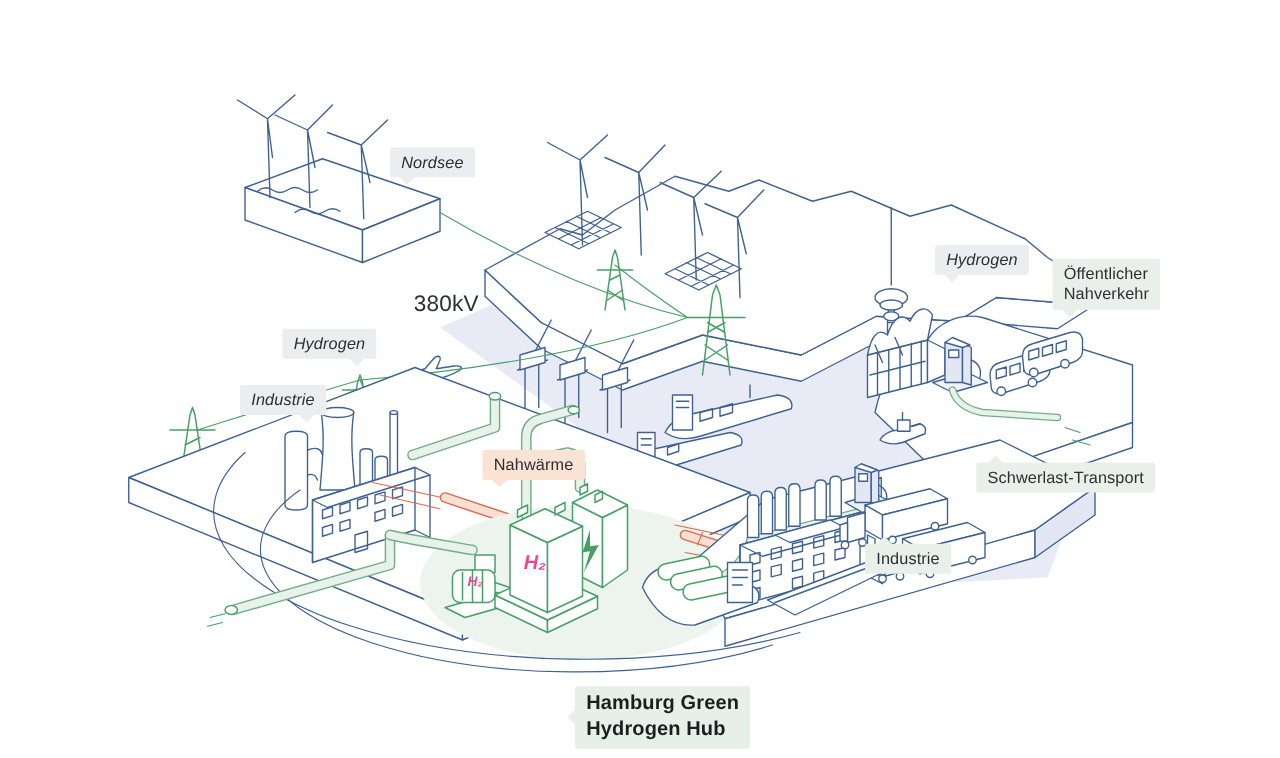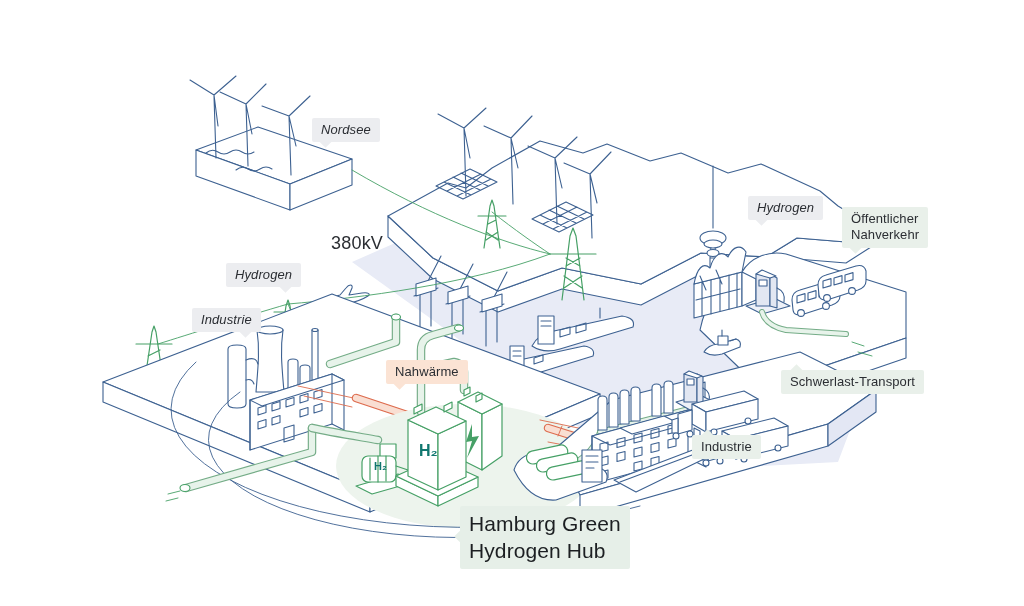--- a/index.html
+++ b/index.html
@@ -4,28 +4,28 @@
 <style>
   html,body{margin:0;padding:0;background:#fff;}
   #stage{position:relative;width:1024px;height:606px;background:#fff;overflow:hidden;
          font-family:"Liberation Sans",sans-serif;}
   #scene{position:absolute;left:0;top:0;}
   .bubble{position:absolute;padding:4px 9px;border-radius:2px;font-size:13px;line-height:1.25;
           color:var(--text-dark);white-space:pre-line;letter-spacing:.1px;}
   .bubble.gray{background:var(--bubble-gray);font-style:italic;}
   .bubble.green{background:var(--bubble-green);}
   .bubble.peach{background:var(--bubble-peach);text-align:right;}
-  .bubble.hub{background:var(--bubble-hub);font-weight:normal;font-size:21px;line-height:1.3;color:#1c1f22;}
+  .bubble.hub{background:var(--bubble-hub);font-weight:bold;font-size:16px;line-height:1.3;color:#1c1f22;margin-top:43px;}
   .bubble::after{content:"";position:absolute;width:9px;height:9px;background:inherit;transform:rotate(45deg);}
   .bubble.tail-bl::after{bottom:-4px;left:9px;}
   .bubble.tail-br::after{bottom:-4px;right:11px;}
   .bubble.tail-tl::after{top:-4px;left:11px;}
   .bubble.tail-l::after{left:-4px;top:50%;margin-top:-5px;}
   .plain-label{position:absolute;font-size:18px;color:var(--text-dark);letter-spacing:.2px;}
-  .h2-label{position:absolute;font-weight:bold;color:#0f766e;}
+  .h2-label{position:absolute;font-weight:bold;color:#ec4899;font-style:italic;}
   
   .ln{fill:none;stroke:var(--outline-blue);stroke-width:1.1;stroke-linecap:round;stroke-linejoin:round;}
   .fw{fill:#fff;stroke:var(--outline-blue);stroke-width:1.1;stroke-linejoin:round;}
   .fside{fill:#eef1f8;stroke:var(--outline-blue);stroke-width:1.1;stroke-linejoin:round;}
   .flav{fill:#e3e7f4;stroke:var(--outline-blue);stroke-width:1.1;stroke-linejoin:round;}
   .fstation{fill:#e2e7f2;stroke:var(--outline-blue);stroke-width:1.1;stroke-linejoin:round;}
   .gn{fill:none;stroke:var(--energy-green);stroke-width:1.2;stroke-linecap:round;stroke-linejoin:round;}
   .gw{fill:none;stroke:var(--energy-green);stroke-width:.9;stroke-linecap:round;}
   .gf{fill:#fff;stroke:var(--energy-green);stroke-width:1.2;stroke-linejoin:round;}
   .po{fill:none;stroke:#74ac87;stroke-width:8.5;stroke-linecap:round;stroke-linejoin:round;}

